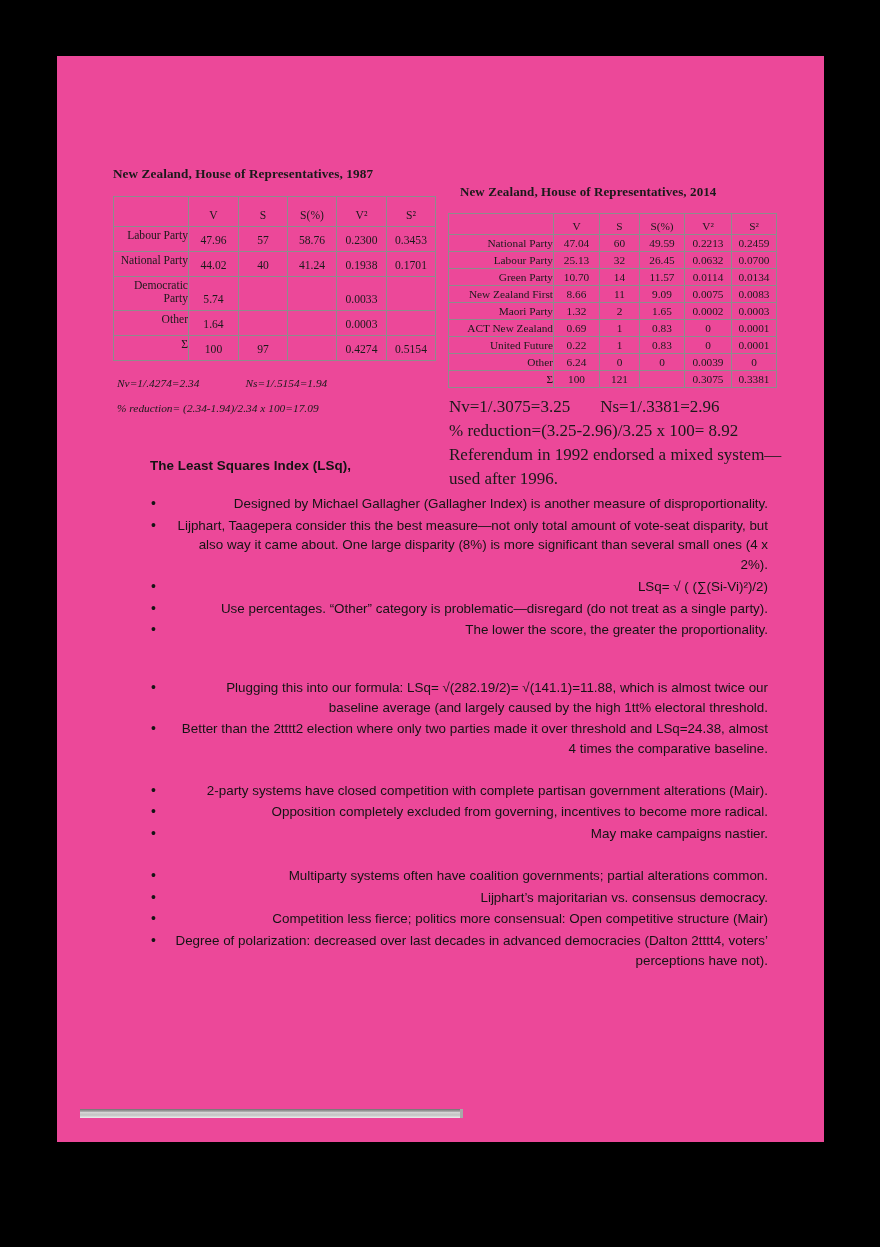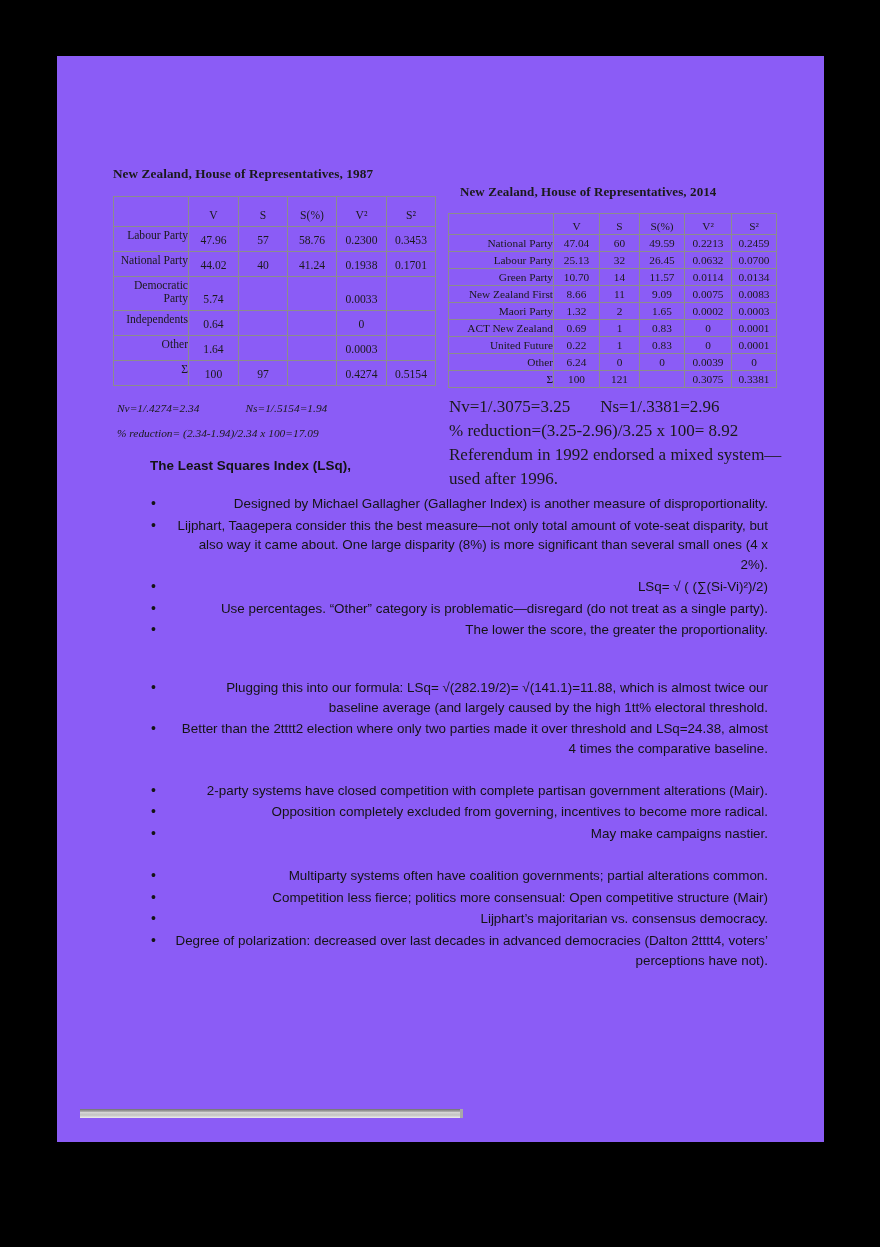--- a/index.html
+++ b/index.html
@@ -16,21 +16,21 @@
     position: relative;
   }
 
   
   #page {
     position: absolute;
     left: 57px;
     top: 56px;
     width: 767px;
     height: 1086px;
-    background: #8b5cf6;
+    background: #ec4899;
     overflow: hidden;
   }
 
   
   .tables-row {
     position: absolute;
     left: 0;
     top: 0;
     width: 767px;
     height: 390px;
@@ -216,28 +216,20 @@
           </tr>
           <tr class="tall">
             <td class="lbl">Democratic Party</td>
             <td>5.74</td>
             <td></td>
             <td></td>
             <td>0.0033</td>
             <td></td>
           </tr>
           <tr>
-            <td class="lbl">Independents</td>
-            <td>0.64</td>
-            <td></td>
-            <td></td>
-            <td>0</td>
-            <td></td>
-          </tr>
-          <tr>
             <td class="lbl">Other</td>
             <td>1.64</td>
             <td></td>
             <td></td>
             <td>0.0003</td>
             <td></td>
           </tr>
           <tr>
             <td class="lbl">Σ</td>
             <td>100</td>
@@ -385,22 +377,22 @@
     <ul class="bullets">
       <li>2-party systems have closed competition with complete partisan government alterations (Mair).</li>
       <li>Opposition completely excluded from governing, incentives to become more radical.</li>
       <li>May make campaigns nastier.</li>
     </ul>
 
     <div class="group-gap-sm"></div>
 
     <ul class="bullets">
       <li>Multiparty systems often have coalition governments; partial alterations common.</li>
+      <li>Lijphart’s majoritarian vs. consensus democracy.</li>
       <li>Competition less fierce; politics more consensual: Open competitive structure (Mair)</li>
-      <li>Lijphart’s majoritarian vs. consensus democracy.</li>
       <li>Degree of polarization: decreased over last decades in advanced democracies (Dalton 2tttt4, voters’ perceptions have not).</li>
     </ul>
   </div>
 
   <div id="bottom-bar">
     <div class="trackline"></div>
     <div class="thumb"></div>
     <div class="endcap"></div>
   </div>
 

